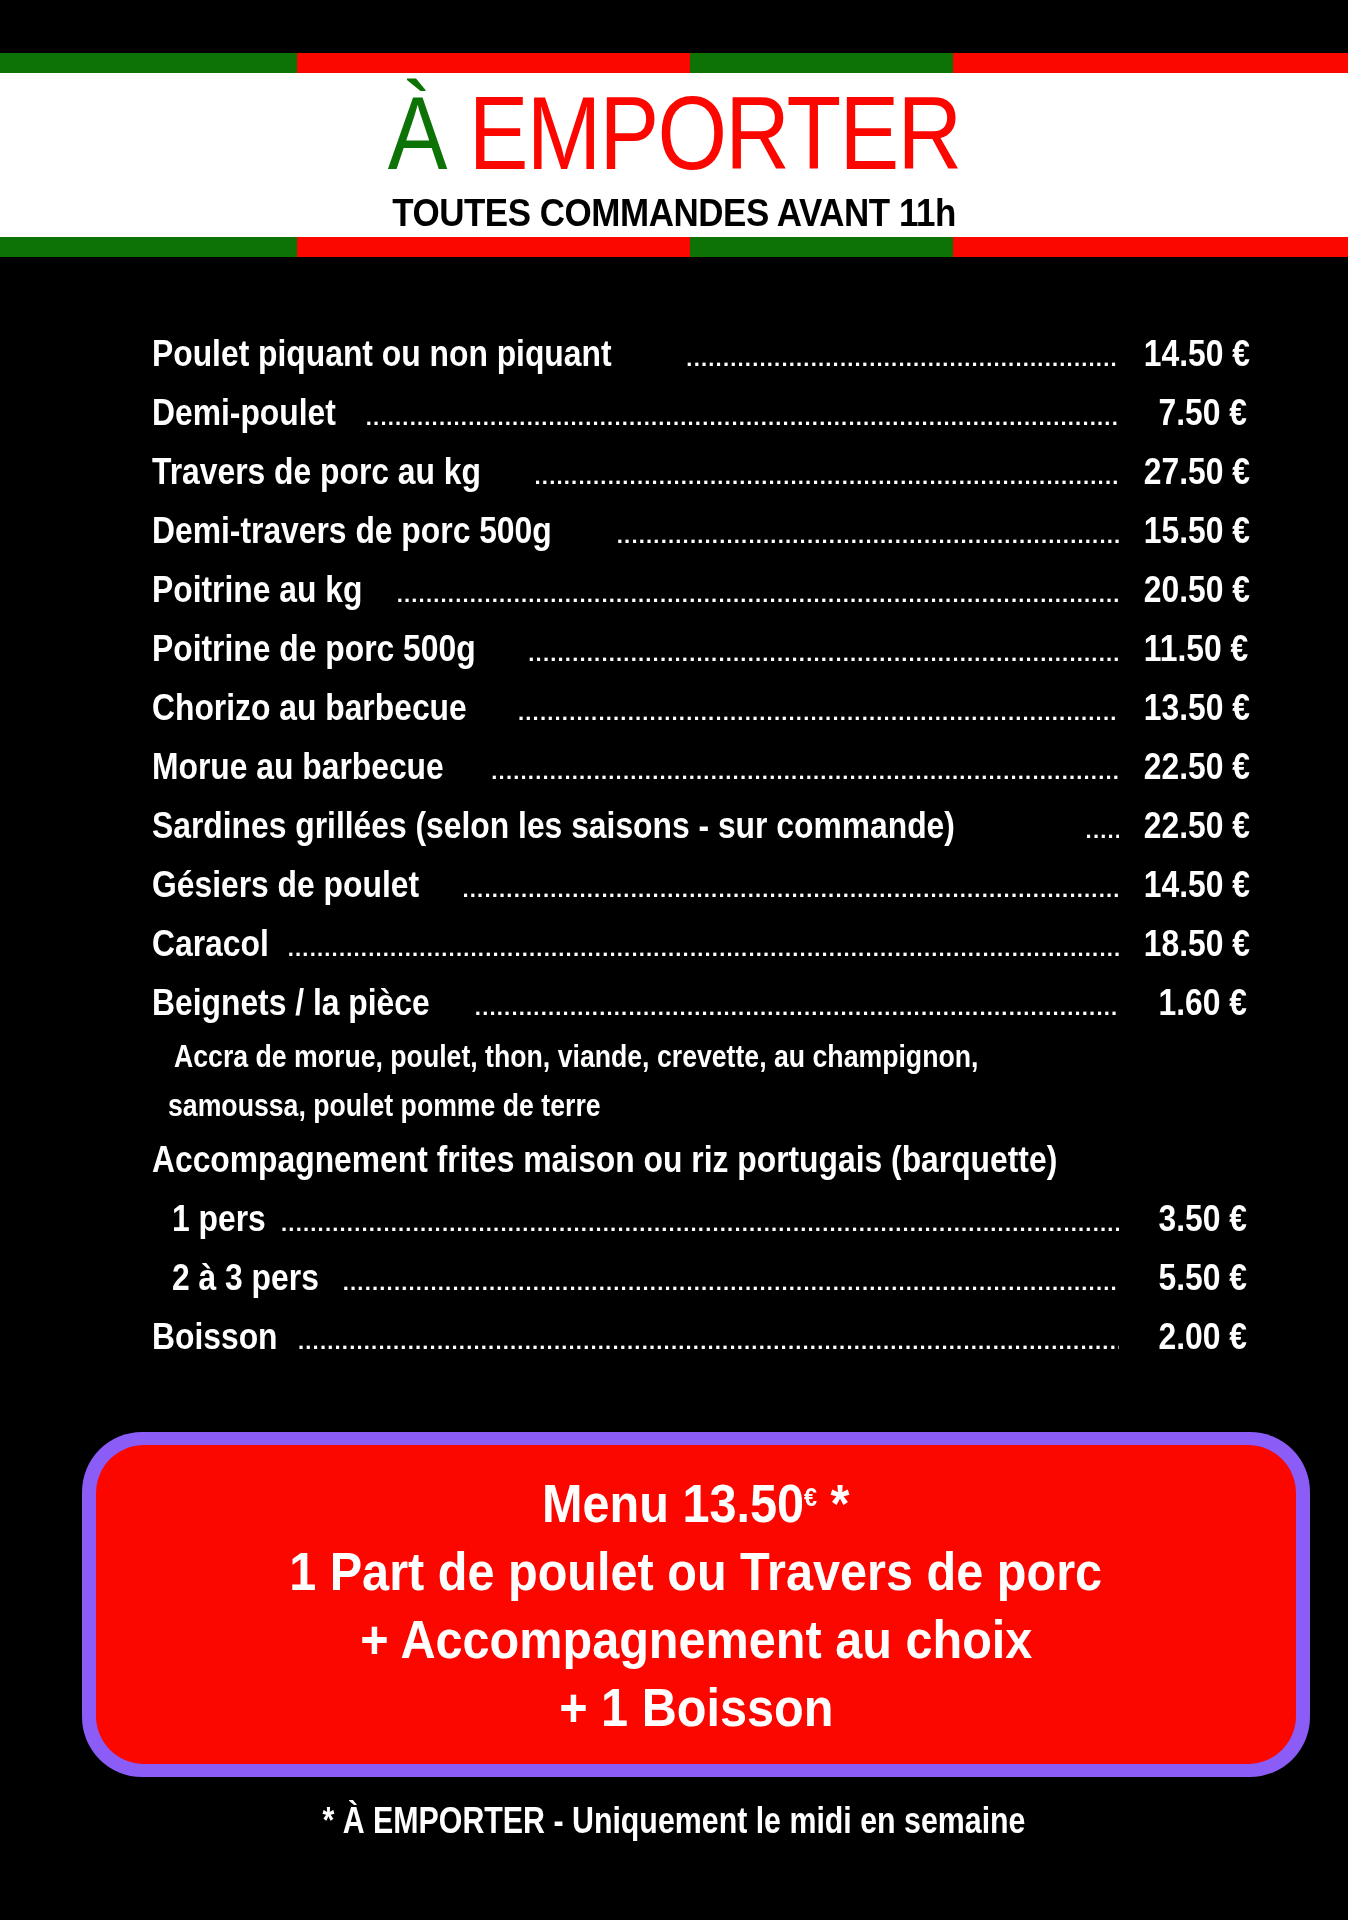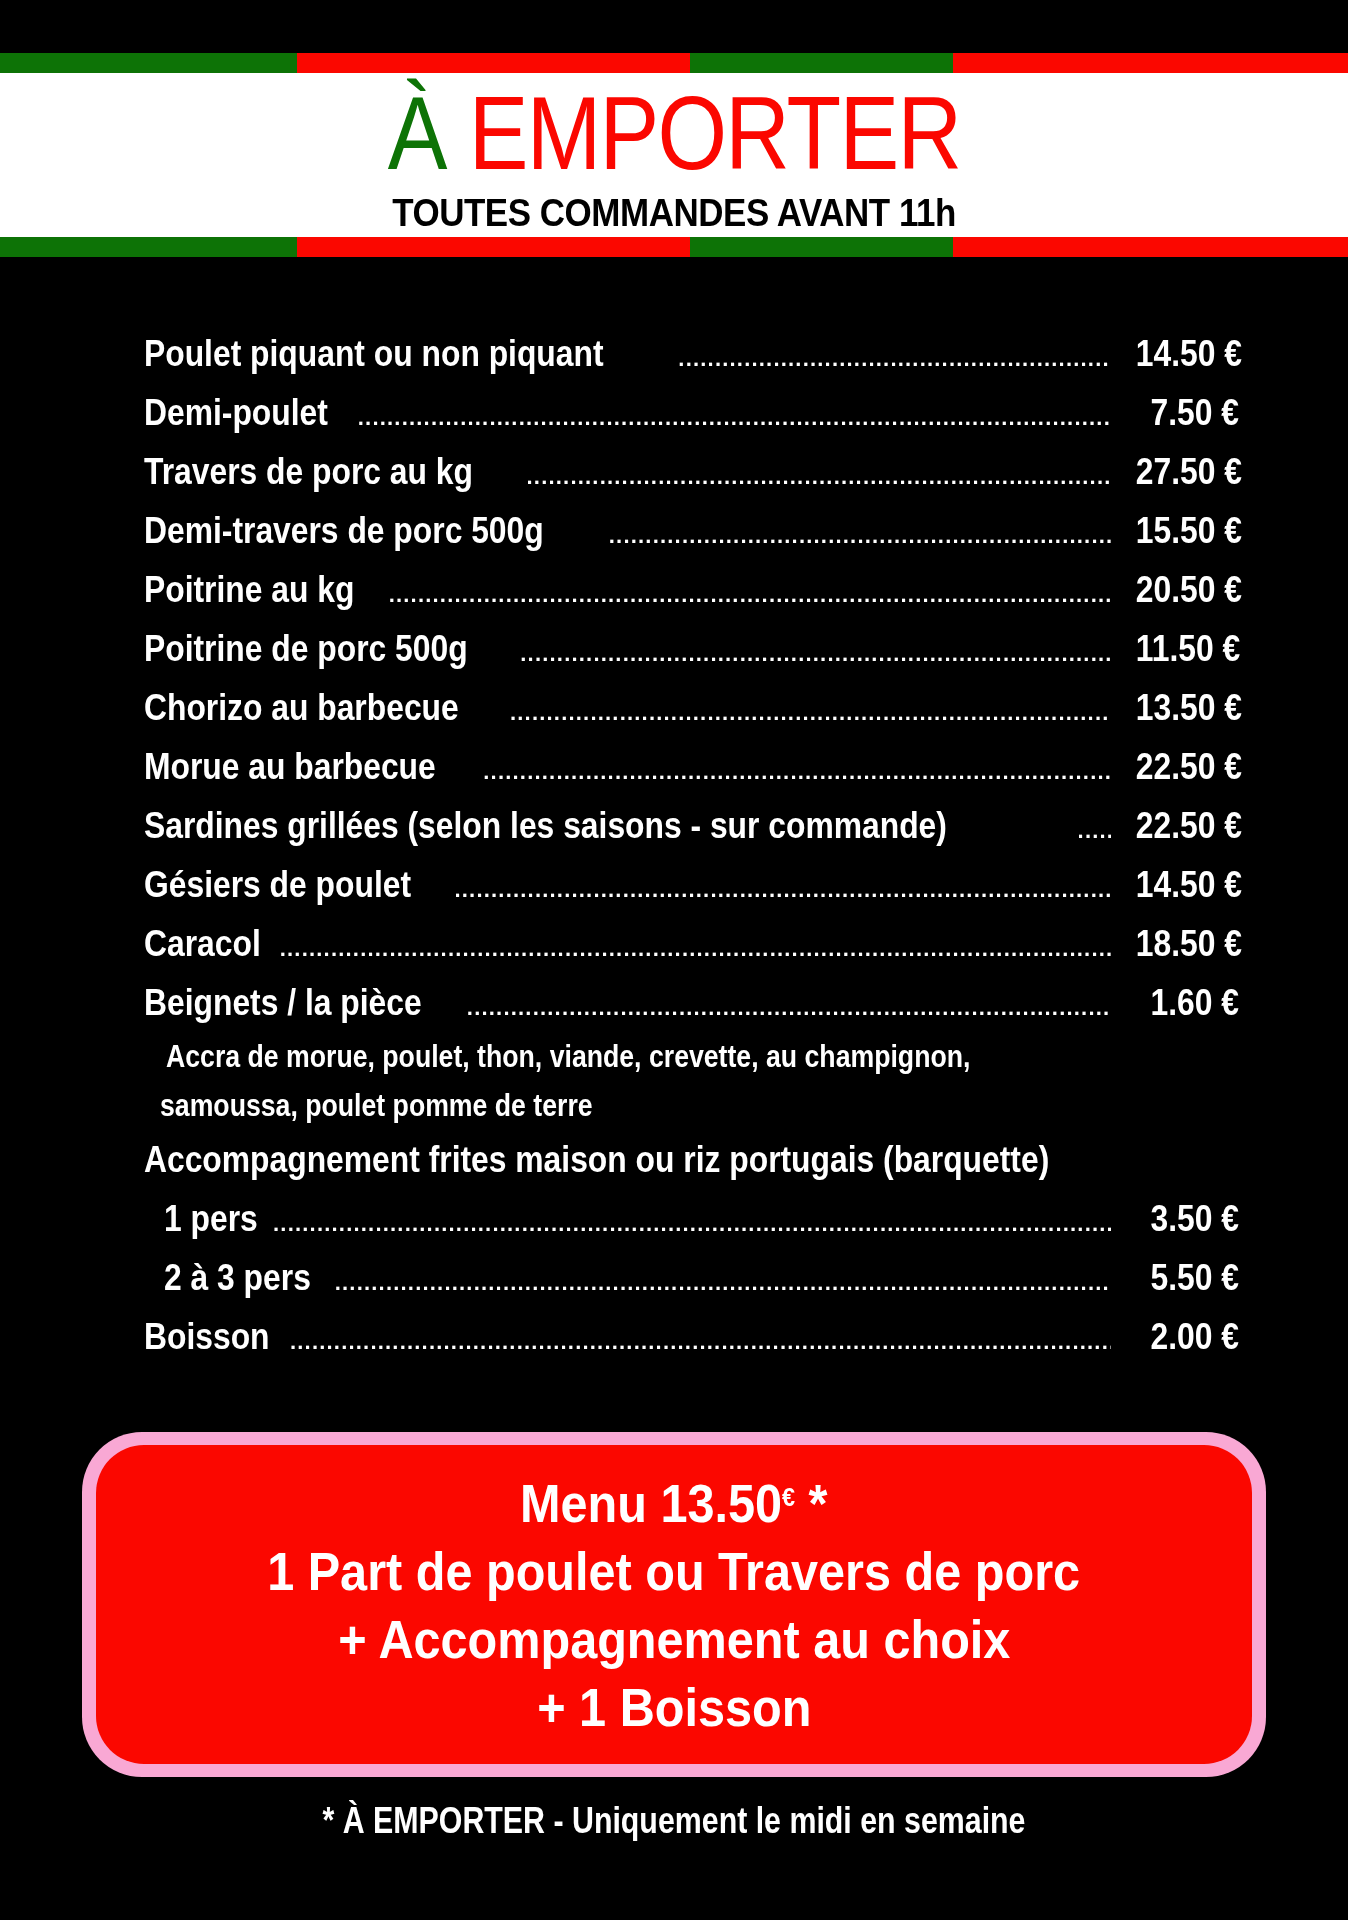--- a/index.html
+++ b/index.html
@@ -21,21 +21,21 @@
     transform:scaleX(0.86); transform-origin:center;
   }
   .title .a { color:#0d7306; }
   .title .rest { color:#fb0700; }
   .subtitle {
     position:absolute; left:0; top:192px; width:1348px; text-align:center;
     font-weight:700; font-size:38px; line-height:42px; color:#000;
     transform:scaleX(0.92); transform-origin:center; letter-spacing:-0.5px;
   }
   .menu {
-    position:absolute; left:144px; top:324px; width:1095px;
+    position:absolute; left:152px; top:324px; width:1095px;
   }
   .row {
     position:relative; height:59px; display:flex; align-items:baseline;
     color:#fff; font-weight:700; font-size:37px; line-height:59px;
   }
   .row .label { white-space:nowrap; transform:scaleX(0.86); transform-origin:left; display:inline-block; }
   .row .dots {
     flex:1; overflow:hidden; white-space:nowrap; font-size:22px; letter-spacing:1.2px;
     margin:0 8px 0 0; color:#fff; font-weight:700;
   }
@@ -46,21 +46,21 @@
     white-space:nowrap; transform:scaleX(0.86); transform-origin:left;
   }
   .desc.d1 { margin-left:22px; }
   .desc.d2 { margin-left:16px; }
   .heading-row {
     color:#fff; font-weight:700; font-size:37px; line-height:59px; height:59px;
     white-space:nowrap; transform:scaleX(0.86); transform-origin:left;
   }
   .promo-outer {
     position:absolute; left:82px; top:1432px; width:1184px; height:345px;
-    background:#f9a8d4; border-radius:60px;
+    background:#8b5cf6; border-radius:60px;padding-left:44px;
   }
   .promo-inner {
     position:absolute; left:14px; top:13px; right:14px; bottom:13px;
     background:#fb0700; border-radius:48px;
     display:flex; flex-direction:column; align-items:center; justify-content:center;
   }
   .promo-line {
     color:#fff; font-weight:700; font-size:54px; line-height:68px; white-space:nowrap;
     transform:scaleX(0.9); transform-origin:center;
   }

